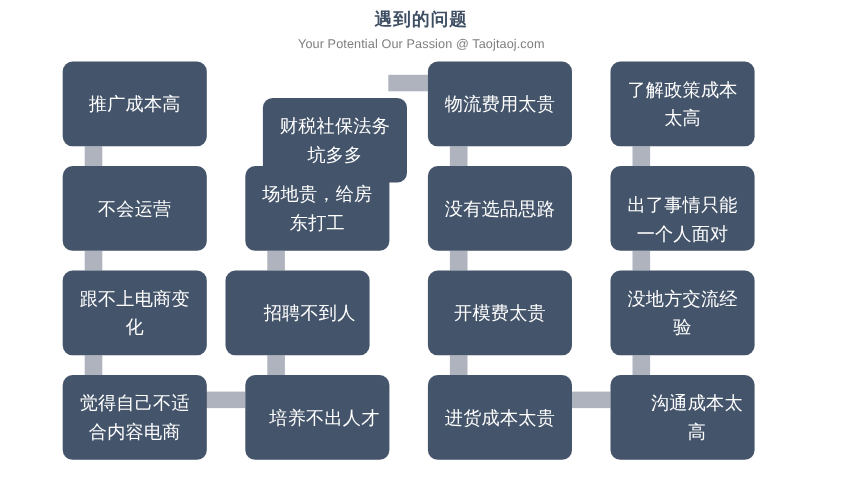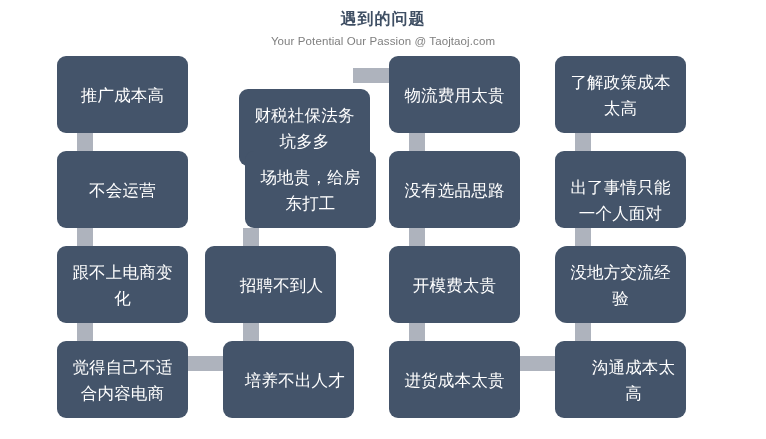--- a/index.html
+++ b/index.html
@@ -130,21 +130,21 @@
     <div class="node" style="left:57px;  top:191px;">
         <span>跟不上电商变化</span>
       </div>
     <div class="node" style="left:57px;  top:286px;">
         <span>觉得自己不适合内容电商</span>
       </div>
 
     <div class="node" style="left:239px; top:1px;margin-top:33px;">
         <span>财税社保法务坑多多</span>
       </div>
-    <div class="node" style="left:223px; top:96px;margin-left:22px;">
+    <div class="node" style="left:223px; top:96px;">
         <span>场地贵，给房东打工</span>
       </div>
     <div class="node" style="left:205px; top:191px;padding-left:31px;">
         <span>招聘不到人</span>
       </div>
     <div class="node" style="left:223px; top:286px;text-align:right;">
         <span>培养不出人才</span>
       </div>
 
     <div class="node" style="left:389px; top:1px;">
@@ -159,21 +159,21 @@
     <div class="node" style="left:389px; top:286px;">
         <span>进货成本太贵</span>
       </div>
 
     <div class="node" style="left:555px; top:1px;">
         <span>了解政策成本太高</span>
       </div>
     <div class="node" style="left:555px; top:96px;align-items:flex-end;">
         <span>出了事情只能一个人面对</span>
       </div>
-    <div class="node" style="left:555px; top:191px;border-radius:12px;">
+    <div class="node" style="left:555px; top:191px;">
         <span>没地方交流经验</span>
       </div>
     <div class="node" style="left:555px; top:286px;padding-left:35px;">
         <span>沟通成本太高</span>
       </div>
 
   </div>
 </div>
 
 </body></html>

